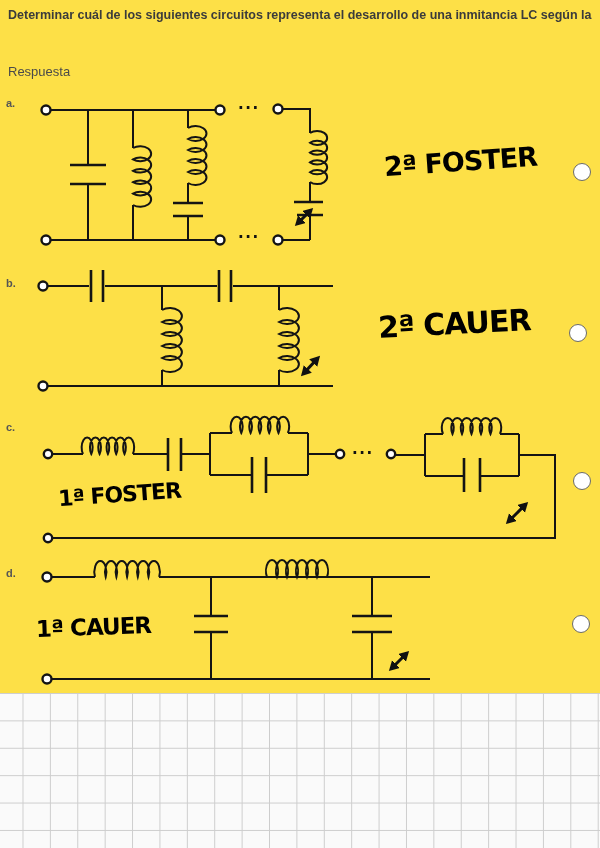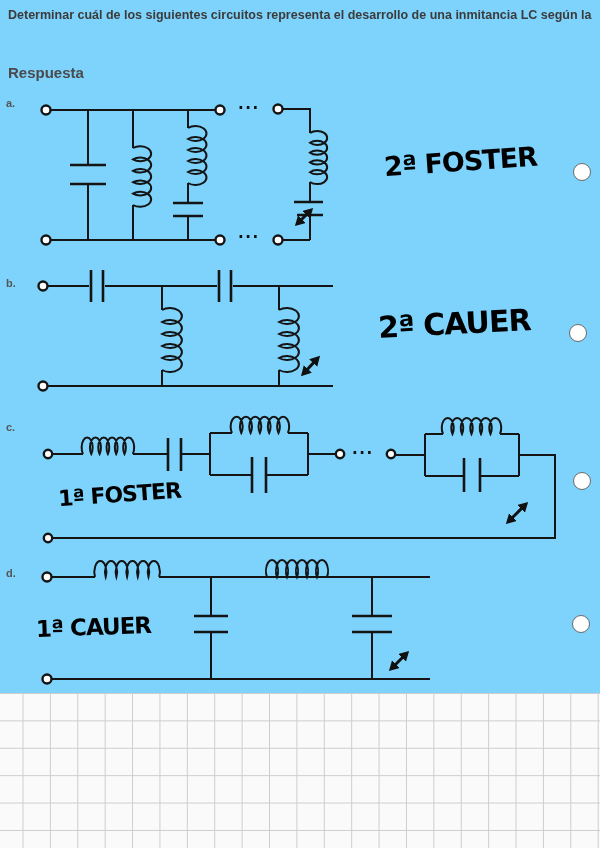--- a/index.html
+++ b/index.html
@@ -1,21 +1,21 @@
 <!DOCTYPE html>
 <html><head>
 <meta charset="utf-8">
 <style>
   html,body{margin:0;padding:0;}
-  .page{position:relative;width:600px;height:848px;background:#7dd3fc;overflow:hidden;
+  .page{position:relative;width:600px;height:848px;background:#fde047;overflow:hidden;
         font-family:"Liberation Sans",sans-serif;}
   .question{position:absolute;left:8px;top:6px;color:#3b3b3b;font-size:12.5px;
             font-weight:bold;line-height:18px;}
   .question div{white-space:nowrap;}
-  .respuesta{position:absolute;left:8px;top:64px;color:#4a4a4a;font-size:15px;font-weight:bold;}
+  .respuesta{position:absolute;left:8px;top:64px;color:#4a4a4a;font-size:13px;font-weight:normal;}
   .opt-letter{position:absolute;left:6px;color:#555;font-size:11px;font-weight:bold;}
   .circuits{position:absolute;left:0;top:0;}
   .dots{position:absolute;color:#111;font-weight:bold;font-size:15px;letter-spacing:1.5px;
         font-family:"DejaVu Sans",sans-serif;}
   .hand{position:absolute;color:#000;font-family:"DejaVu Sans",sans-serif;font-weight:bold;
         letter-spacing:-1px;white-space:nowrap;}
   .hand-a{left:384px;top:146px;font-size:27px;transform:rotate(-4deg);}
   .hand-b{left:378px;top:306px;font-size:30px;transform:rotate(-3deg);}
   .hand-c{left:58px;top:482px;font-size:22px;transform:rotate(-4deg);}
   .hand-d{left:36px;top:614px;font-size:23px;transform:rotate(-2deg);}

